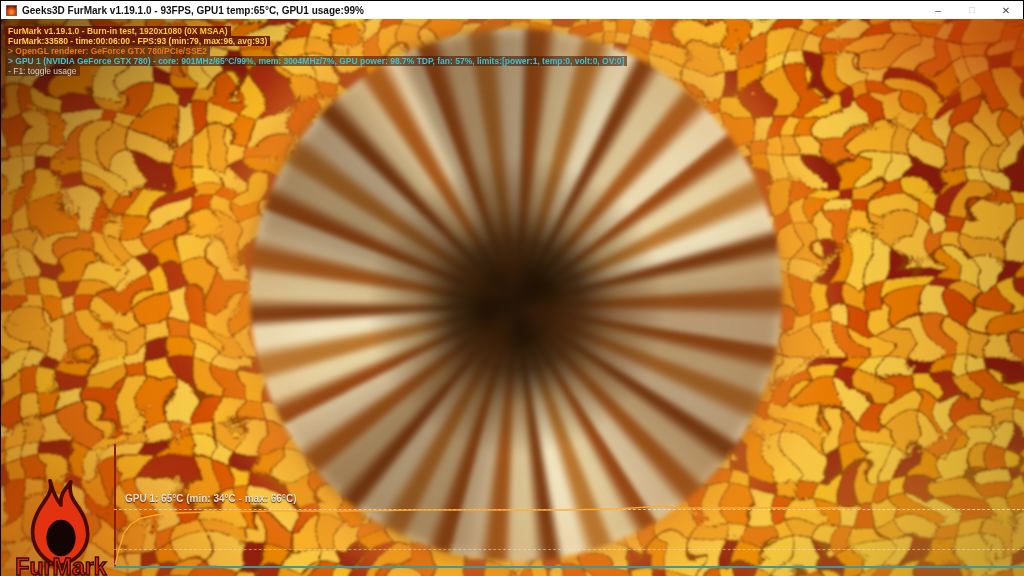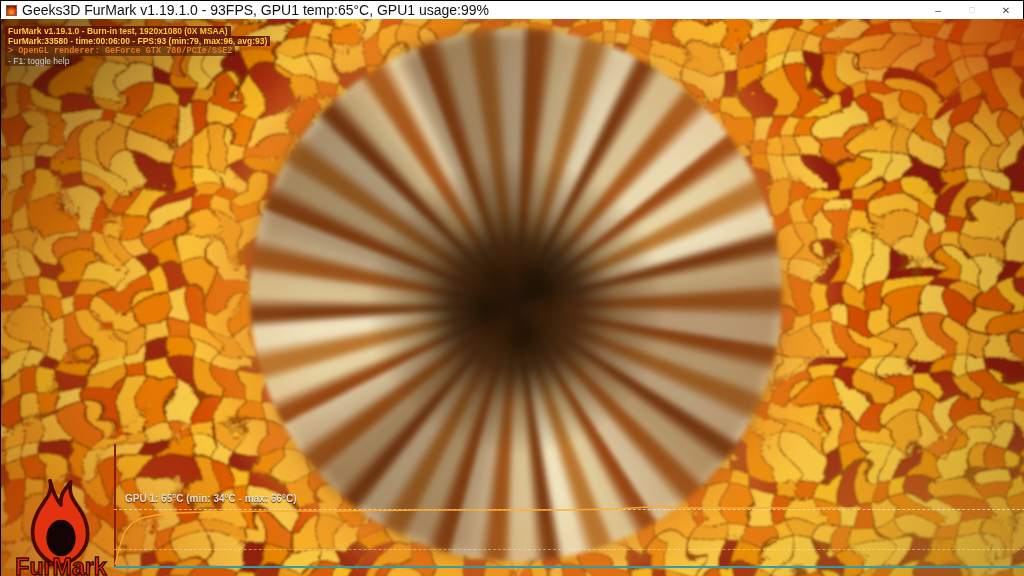--- a/index.html
+++ b/index.html
@@ -6,21 +6,21 @@
   html,body { width:1024px; height:576px; overflow:hidden; background:#000;
               font-family:"Liberation Sans", sans-serif; }
   .window { width:1024px; height:576px; position:relative; border:1px solid rgba(0,0,0,.4); }
 
   
   .titlebar { height:18px; background:#ffffff; display:flex; align-items:center;
               position:relative; z-index:50; }
   .app-icon { width:11px; height:11px; margin:0 5px 0 5px; border:1px solid #8a5a4a;
               background: radial-gradient(circle at 50% 68%, #ff8a24 15%, #d03a0c 55%, #3a0c04 100%);
               flex:0 0 auto; }
-  .title-text { font-size:14px; color:#111; white-space:nowrap; letter-spacing:0; }
+  .title-text { font-size:10px; color:#111; white-space:nowrap; letter-spacing:0;font-weight:bold; }
   .win-controls { margin-left:auto; display:flex; height:100%; }
   .win-btn { width:34px; height:100%; display:flex; align-items:center; justify-content:center;
              font-size:10px; color:#444; cursor:default; }
   .win-btn.maximize { color:#bdbdbd; font-size:9px; }
 
   
   .viewport { position:relative; width:1024px; height:558px; overflow:hidden; background:#b45a08;padding-left:32px; }
   svg.bgwarp { position:absolute; left:0; top:0; }
 
   .lighting { position:absolute; inset:0; pointer-events:none;
@@ -59,21 +59,21 @@
         rgba(80,40,12,.42) 220deg 252deg, rgba(0,0,0,0) 275deg 300deg,
         rgba(70,35,10,.40) 315deg 338deg, rgba(0,0,0,0) 352deg 360deg),
       radial-gradient(circle, rgba(0,0,0,0) 55%, rgba(196,120,44,.22) 80%, rgba(236,150,56,.45) 98%); }
 
   
   .osd { position:absolute; left:4px; top:7px; z-index:40; }
   .osd-line { display:table; white-space:pre; font-weight:bold; font-size:8.5px;
               line-height:10px; padding:0 3px; margin-bottom:0; }
   .osd-l0 { color:#ffc838; background:rgba(92,16,10,.85); }
   .osd-l1 { color:#ffd24a; background:rgba(92,16,10,.85); }
-  .osd-l2 { color:#e8781c; background:rgba(70,26,10,.60);font-family:Liberation Mono, monospace; }
+  .osd-l2 { color:#e8781c; background:rgba(70,26,10,.60); }
   .osd-l3 { color:#3fc2cf; background:rgba(70,26,10,.60); }
   .osd-l4 { color:#d4d0c8; background:rgba(55,22,10,.50); font-weight:normal; }
 
   
   .graph { position:absolute; inset:0; z-index:30; pointer-events:none; }
   .axis-v { position:absolute; left:113px; top:425px; width:2px; height:124px; background:#8a2014; }
   .axis-h { position:absolute; left:113px; top:547px; width:911px; height:2px; background:#2d9db2; }
   .dash-max { position:absolute; left:113px; top:490px; width:911px; height:0;
               border-top:1px dashed rgba(236,232,218,.75); }
   .dash-min { position:absolute; left:113px; top:530px; width:911px; height:0;
@@ -139,21 +139,22 @@
     <div class="fur-haze"></div>
     <div class="fur-ball"></div>
     <div class="fur-shade"></div>
 
     <div class="vignette"></div>
 
     <div class="osd">
       <div class="osd-line osd-l0">FurMark v1.19.1.0 - Burn-in test, 1920x1080 (0X MSAA)</div>
       <div class="osd-line osd-l1">FurMark:33580 - time:00:06:00 - FPS:93 (min:79, max:96, avg:93)</div>
       <div class="osd-line osd-l2">&gt; OpenGL renderer: GeForce GTX 780/PCIe/SSE2</div>
-      <div class="osd-line osd-l4">- F1: toggle help</div>
+      <div class="osd-line osd-l3">&gt; GPU 1 (NVIDIA GeForce GTX 780) - core: 901MHz/65°C/99%, mem: 3004MHz/7%, GPU power: 98.7% TDP, fan: 57%, limits:[power:1, temp:0, volt:0, OV:0]</div>
+      <div class="osd-line osd-l4">- F1: toggle usage</div>
     </div>
 
     <div class="graph">
       <div class="axis-v"></div>
       <div class="dash-max"></div>
       <div class="dash-min"></div>
       <div class="axis-h"></div>
       <svg class="temp-curve" width="1024" height="558" viewBox="0 0 1024 558">
         <polyline fill="none" stroke="#ffaa2a" stroke-width="1.3" stroke-opacity="0.95" points="114,546 118,530 123,514 130,505 140,499 155,496 175,494 210,493 270,492
                   340,492 420,491 500,491 560,491 615,490 648,488 662,487 678,489 720,489

